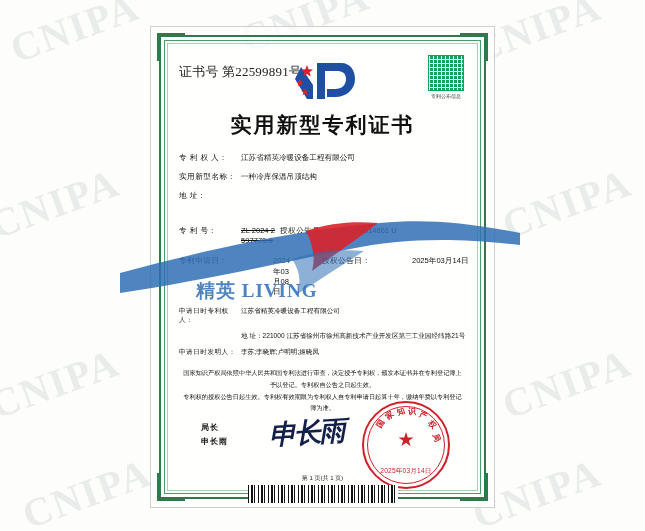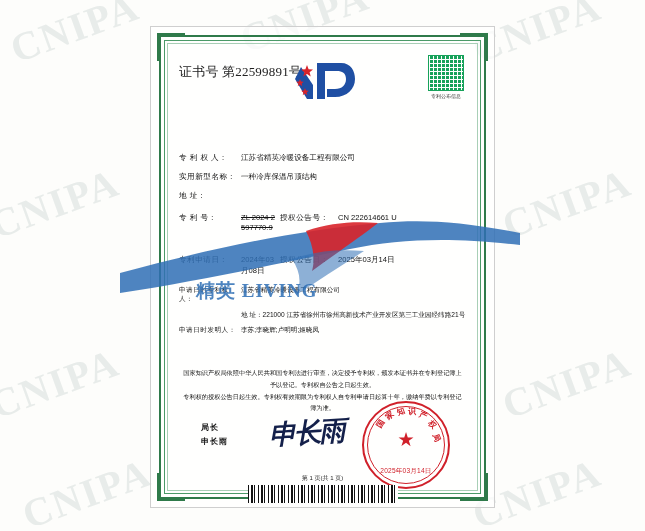--- a/index.html
+++ b/index.html
@@ -348,46 +348,47 @@
       </div>
 
       <svg id="emblem" viewBox="0 0 72 44">
         <path d="M30 4 L54 4 C64 4 68 12 68 20 C68 30 60 38 48 38 L40 38 L40 30 L48 30 C55 30 59 26 59 20 C59 14 55 12 50 12 L38 12 L38 40 L30 40 Z" fill="#1f4fa3"></path>
         <path d="M14 8 L26 26 L26 40 L20 40 L8 20 Z" fill="#1f4fa3"></path>
         <polygon points="20,6 21.6,10.2 26,10.4 22.6,13.2 23.7,17.5 20,15 16.3,17.5 17.4,13.2 14,10.4 18.4,10.2" fill="#d8232a"></polygon>
         <polygon points="13,20 14,22.6 16.8,22.7 14.6,24.5 15.3,27.2 13,25.6 10.7,27.2 11.4,24.5 9.2,22.7 12,22.6" fill="#d8232a"></polygon>
         <polygon points="18,29 19,31.6 21.8,31.7 19.6,33.5 20.3,36.2 18,34.6 15.7,36.2 16.4,33.5 14.2,31.7 17,31.6" fill="#d8232a"></polygon>
       </svg>
 
+      <div id="title">实用新型专利证书</div>
 
       <div class="rows">
 
         <div class="row">
           <span class="lbl">专 利 权 人：</span>
           <span class="val">江苏省精英冷暖设备工程有限公司</span>
         </div>
 
         <div class="row">
           <span class="lbl">实用新型名称：</span>
           <span class="val">一种冷库保温吊顶结构</span>
         </div>
 
         <div class="row">
           <span class="lbl">地    址：</span>
         </div>
 
 
-        <div class="row" style="margin-top:12px;">
+        <div class="row" style="margin-top:25px;">
           <span class="lbl">专 利 号：</span>
           <span class="val strike">ZL 2024 2 597770.9</span>
           <span class="lbl" style="width:58px;flex:0 0 58px;">授权公告号：</span>
           <span class="val2">CN 222614661 U</span>
         </div>
 
-        <div class="row" style="margin-top:22px;">
+        <div class="row" style="margin-top:10px;gap:32px;">
           <span class="lbl">专利申请日：</span>
           <span class="val">2024年03月08日</span>
           <span class="lbl" style="width:58px;flex:0 0 58px;">授权公告日：</span>
           <span class="val2">2025年03月14日</span>
         </div>
 
         <div class="row small" style="margin-top:10px;">
           <span class="lbl">申请日时专利权人：</span>
           <span class="val">江苏省精英冷暖设备工程有限公司</span>
         </div>

